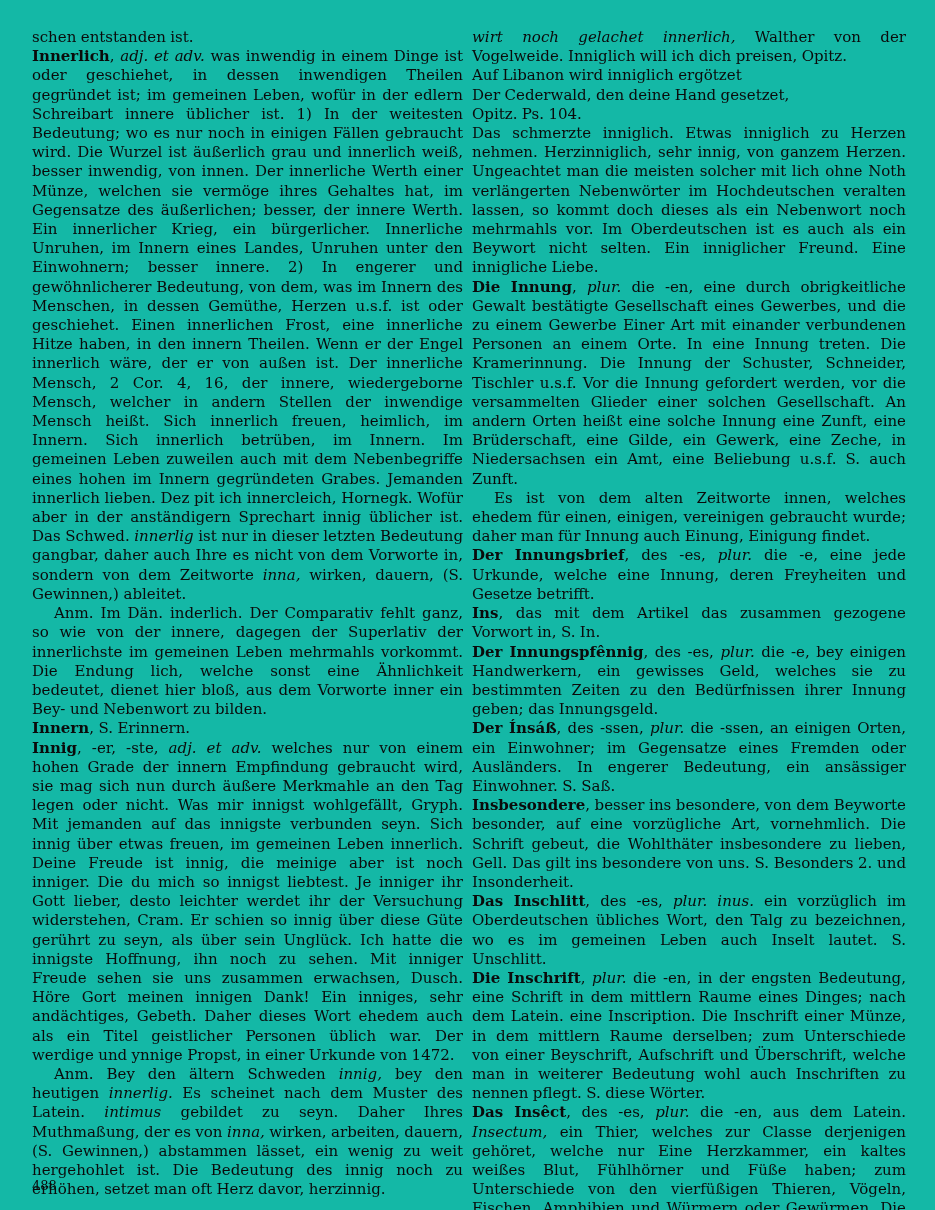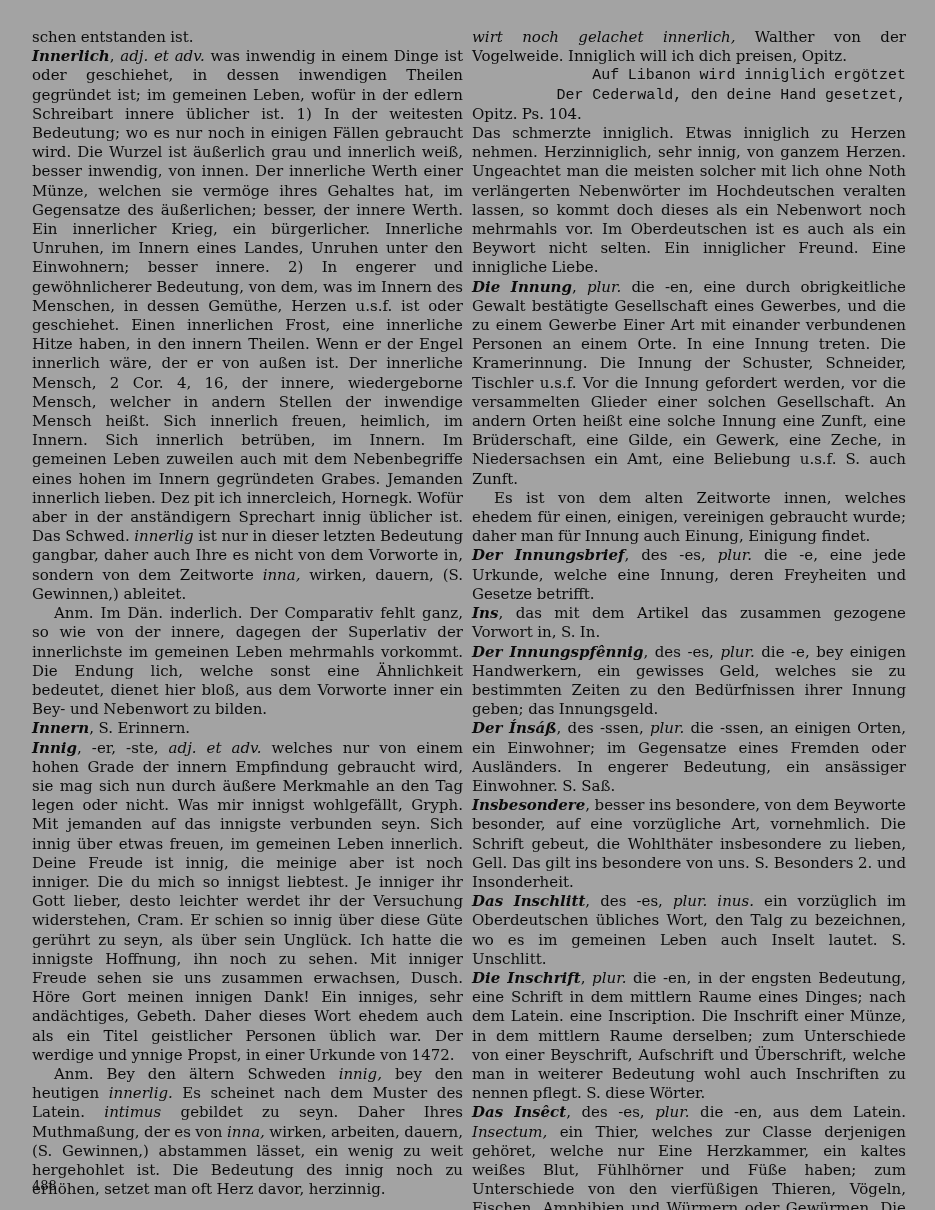--- a/index.html
+++ b/index.html
@@ -2,35 +2,35 @@
 <html lang="de"><head>
 <meta charset="utf-8">
 <style>
   html, body { margin: 0; padding: 0; }
   body {
     width: 935px; height: 1210px;
     background: #ffffff; color: #0b0b0b;
     font-family: "DejaVu Serif", "Liberation Serif", serif;
     overflow: hidden;
   }
-  .page { position: absolute; top: 0; left: 0; width: 935px; height: 1210px; background: #a3a3a3; }
+  .page { position: absolute; top: 0; left: 0; width: 935px; height: 1210px; background: #14b8a6; }
   .col {
     position: absolute; top: 28px;
     font-size: 15px; line-height: 19.2px;
     text-align: justify;
     hyphens: auto; -webkit-hyphens: auto;
     word-spacing: -0.3px;
   }
   .col-left  { left: 32px;  width: 431px; }
   .col-right { left: 472px; width: 434px; }
   .col p { margin: 0; padding: 0; }
   .indent { text-indent: 22px; }
-  .verse { text-align: right; padding-left: 22px; font-family: Liberation Mono, monospace; }
+  .verse { text-align: left; padding-left: 22px; }
   .right-align { padding-right: 30px; }
-  .b { font-weight: bold; font-style: italic; }
+  .b { font-weight: bold; }
   .i { font-style: italic; }
   .page-number {
     position: absolute; left: 32px; top: 1176px;
     font-size: 13px; line-height: 19px;
   }
 </style>
 </head>
 <body>
 
 <div class="page">

